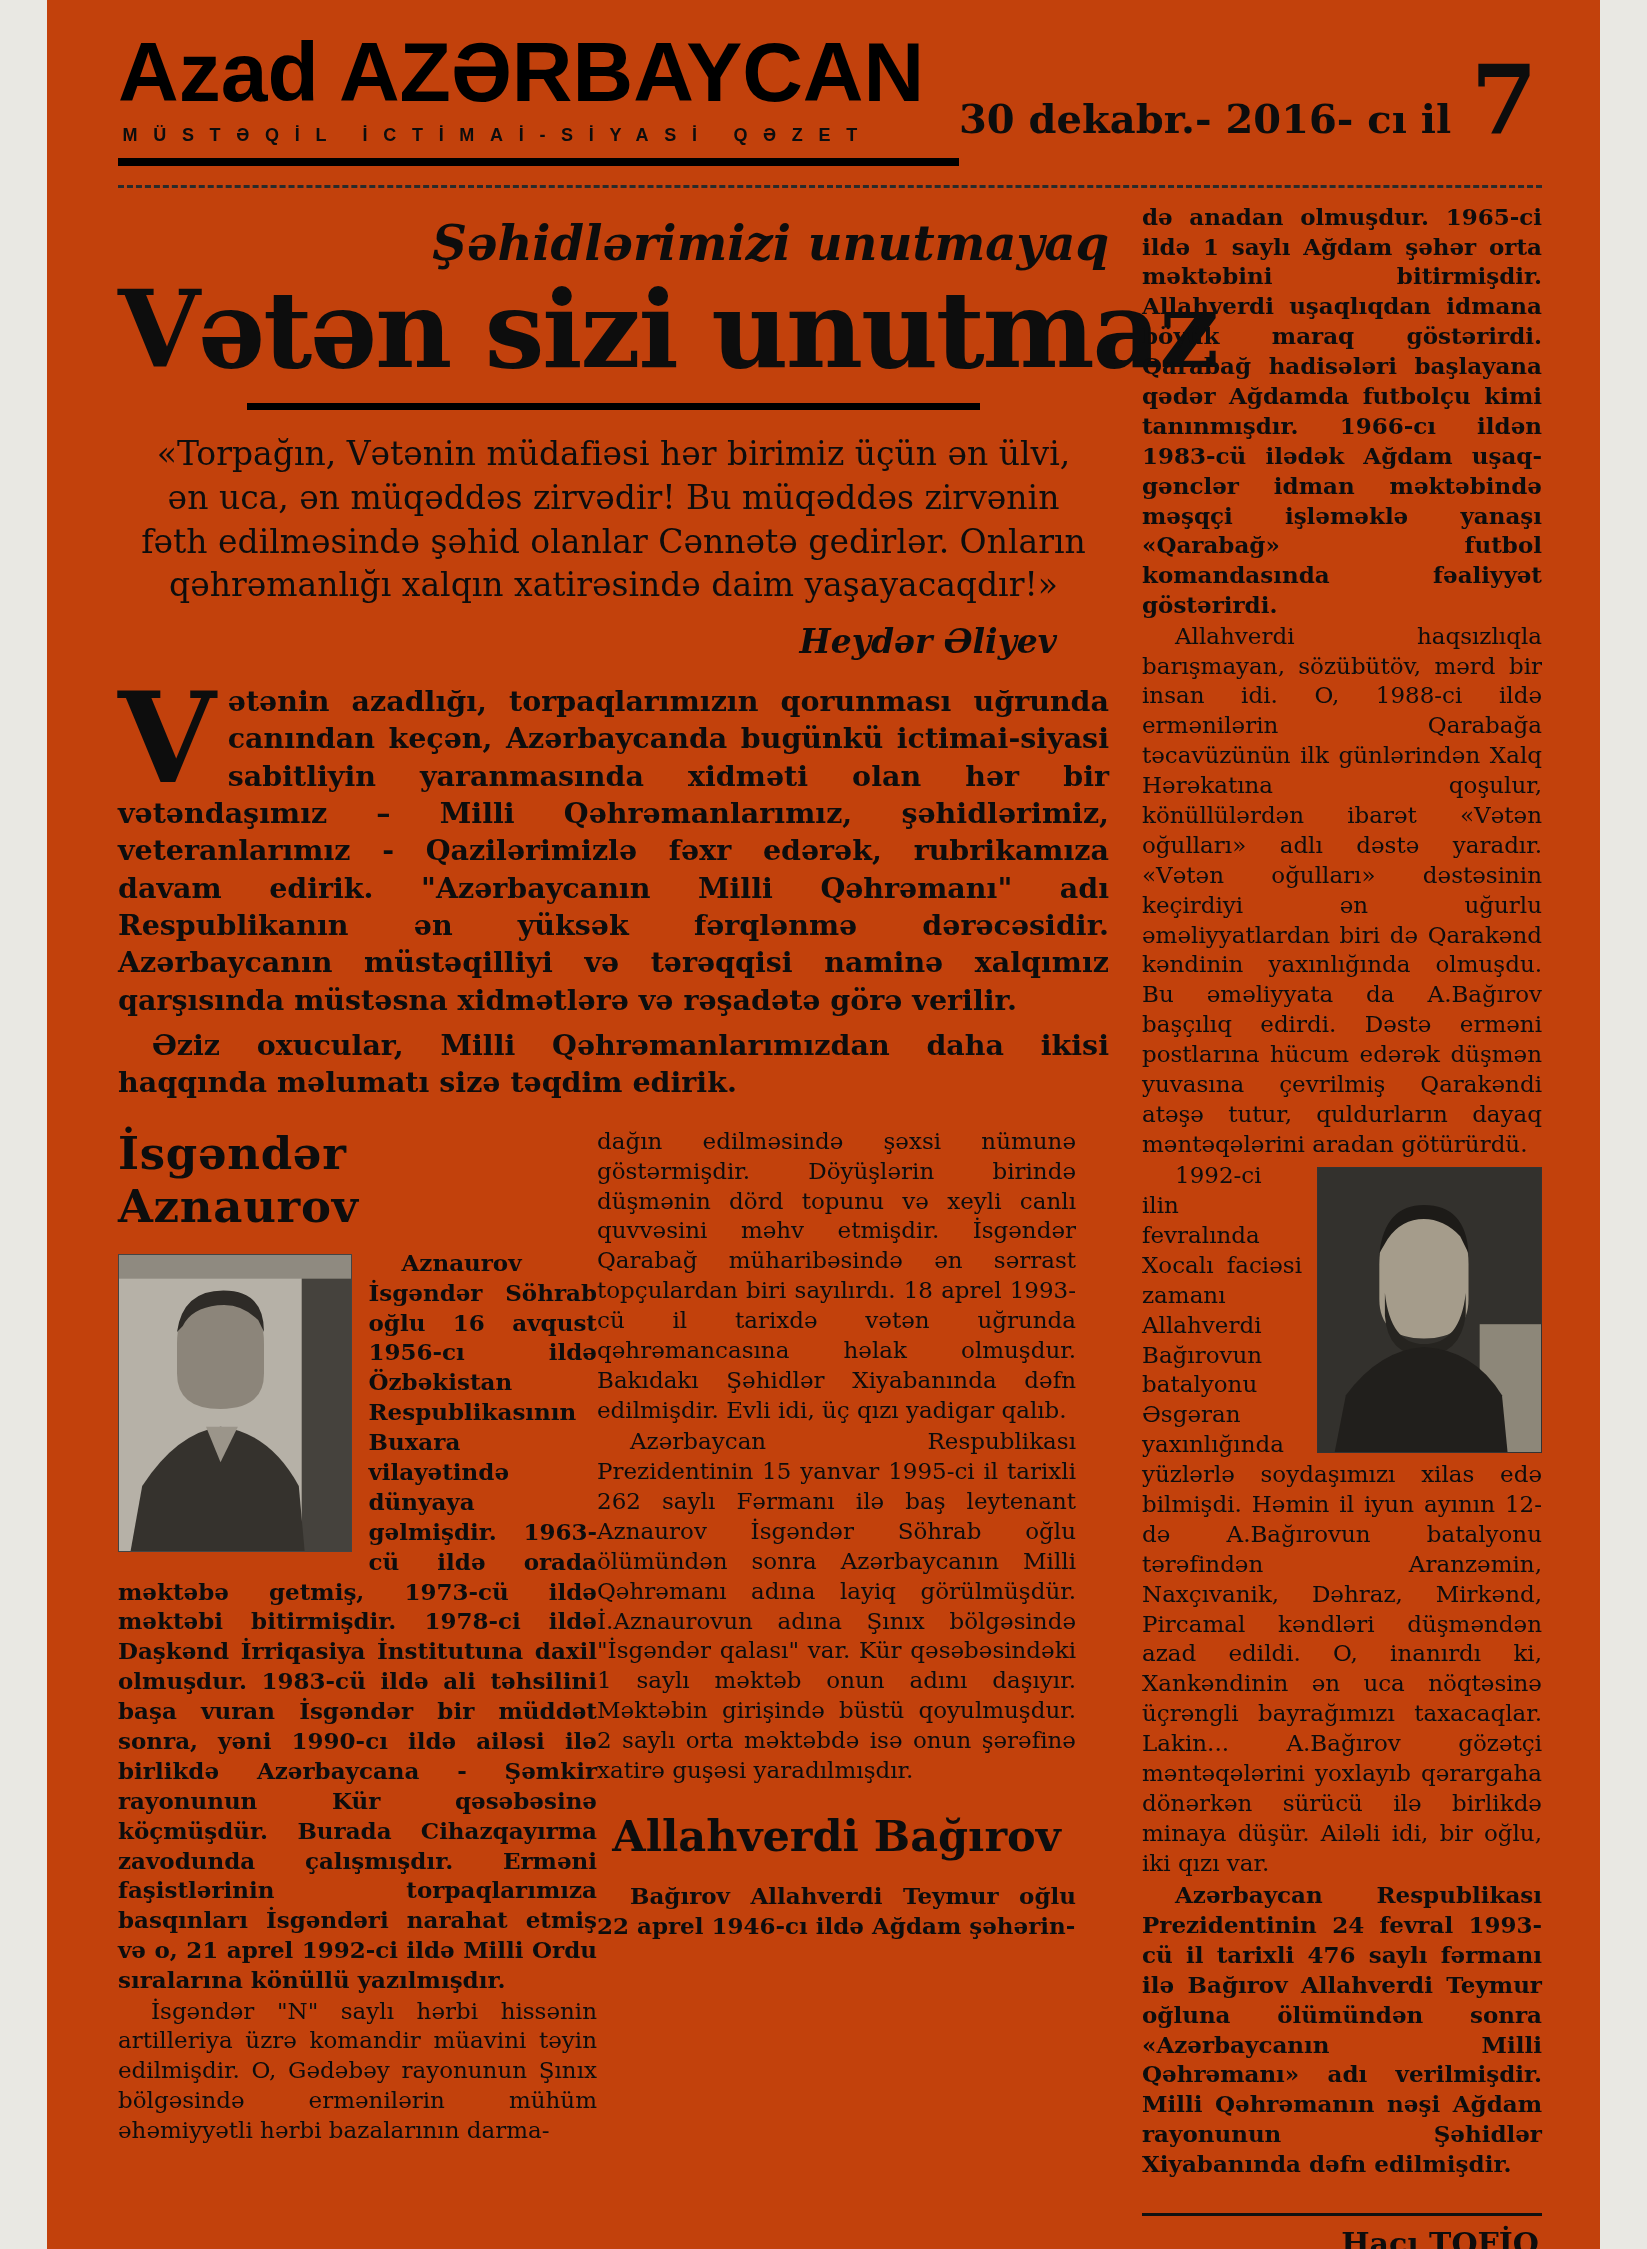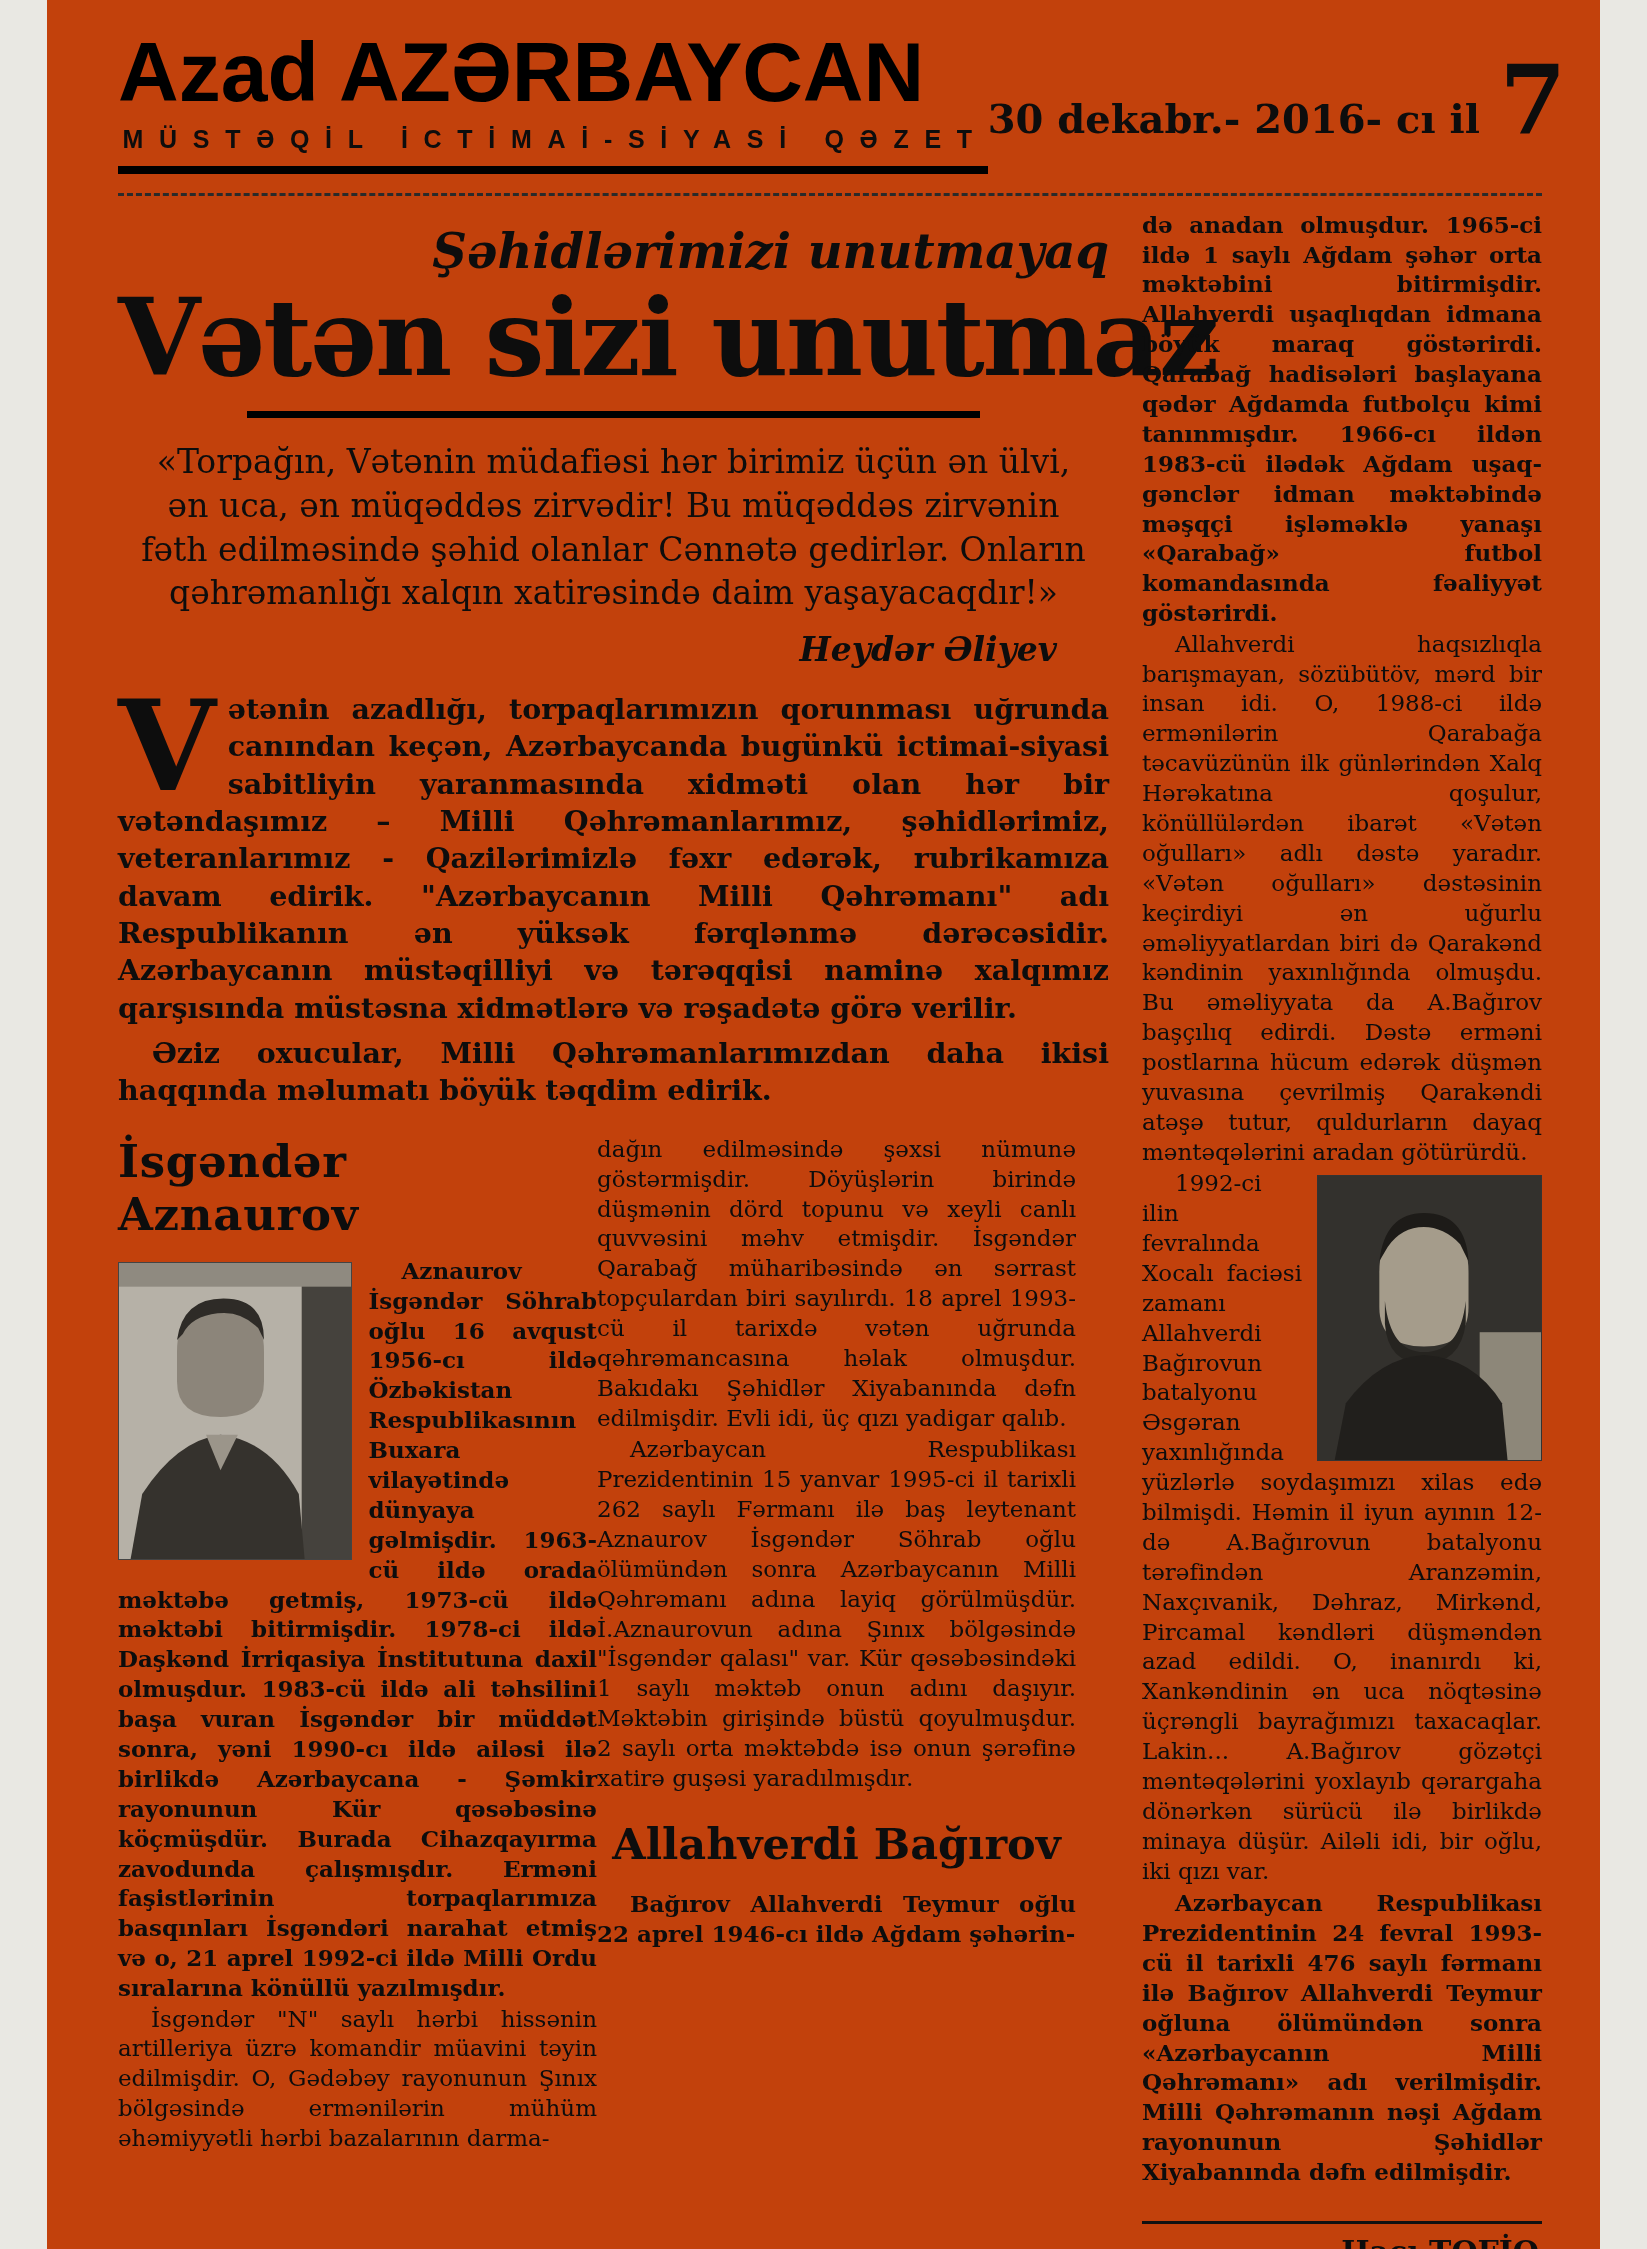--- a/index.html
+++ b/index.html
@@ -11,21 +11,21 @@
   }
 
   
   .masthead { display:flex; justify-content:space-between; align-items:flex-start; }
   .masthead-left { width:907px; }
   .paper-title {
     font-family:"Liberation Sans", sans-serif; font-weight:bold;
     font-size:84px; line-height:1.02; letter-spacing:0; color:#000; white-space:nowrap;
   }
   .paper-subtitle {
-    font-family:"Liberation Sans", sans-serif; font-size:25px; font-weight:bold;
+    font-family:"Liberation Sans", sans-serif; font-size:18px; font-weight:bold;
     letter-spacing:15.7px; padding:9px 0 12px 4.5px; border-bottom:8.2px solid #000; white-space:nowrap;
   }
   .masthead-right { display:flex; align-items:flex-end; gap:19.5px; padding-top:30px; padding-right:4.5px; }
   .issue-date { font-weight:bold; font-size:40px; white-space:nowrap; padding-top:13.5px; }
   .page-num { font-weight:bold; font-size:96px; line-height:0.85; }
 
   .dotted-rule { border:none; border-top:3.7px dashed #2a2a2a; margin:19.5px 0 4.5px 0; }
 
   
   .content { display:flex; gap:33px; margin-top:7.5px; }
@@ -94,21 +94,21 @@
 
     <div class="left-block">
 
       <section>
         <div class="kicker">Şəhidlərimizi unutmayaq</div>
         <h1 class="headline">Vətən sizi unutmaz</h1>
         <div class="headline-rule"></div>
         <p class="pull-quote">«Torpağın, Vətənin müdafiəsi hər birimiz üçün ən ülvi, ən uca, ən müqəddəs zirvədir! Bu müqəddəs zirvənin fəth edilməsində şəhid olanlar Cənnətə gedirlər. Onların qəhrəmanlığı xalqın xatirəsində daim yaşayacaqdır!»</p>
         <div class="quote-attr">Heydər Əliyev</div>
         <p class="lead"><span class="dropcap">V</span><span>ətənin azadlığı, torpaqlarımızın qorunması uğrunda canından keçən, Azərbaycanda bugünkü ictimai-siyasi sabitliyin yaranmasında xidməti olan hər bir vətəndaşımız – Milli Qəhrəmanlarımız, şəhidlərimiz, veteranlarımız - Qazilərimizlə fəxr edərək, rubrikamıza davam edirik. "Azərbaycanın Milli Qəhrəmanı" adı Respublikanın ən yüksək fərqlənmə dərəcəsidir. Azərbaycanın müstəqilliyi və tərəqqisi naminə xalqımız qarşısında müstəsna xidmətlərə və rəşadətə görə verilir.</span></p>
-        <p class="lead-p2">Əziz oxucular, Milli Qəhrəmanlarımızdan daha ikisi haqqında məlumatı böyük təqdim edirik.</p>
+        <p class="lead-p2">Əziz oxucular, Milli Qəhrəmanlarımızdan daha ikisi haqqında məlumatı sizə təqdim edirik.</p>
       </section>
 
       <div class="two-cols">
 
         <div class="col">
           <h2 class="article1-heading">İsgəndər Aznaurov</h2>
           <div class="photo1">
             <svg viewBox="0 0 80 100" preserveAspectRatio="none">
               <rect width="80" height="100" fill="#b6b1a7"></rect>
               <rect x="63" width="17" height="100" fill="#45423d"></rect>

